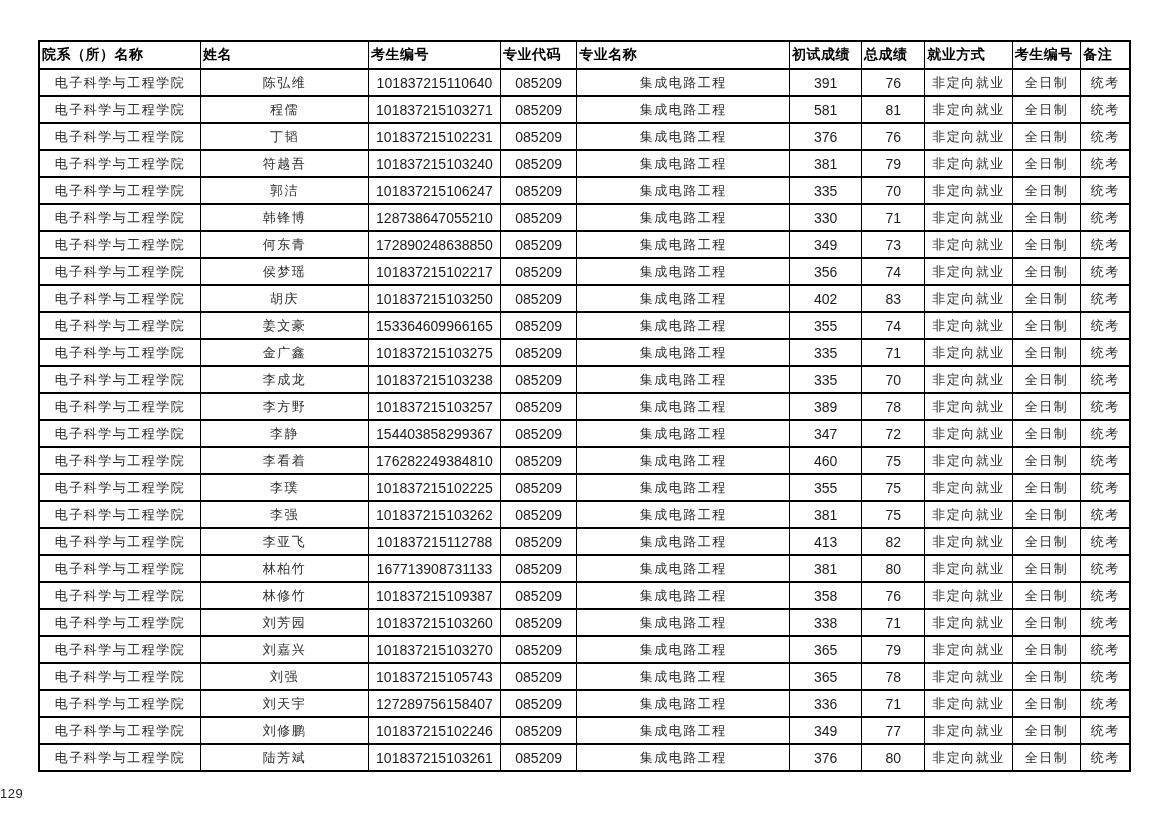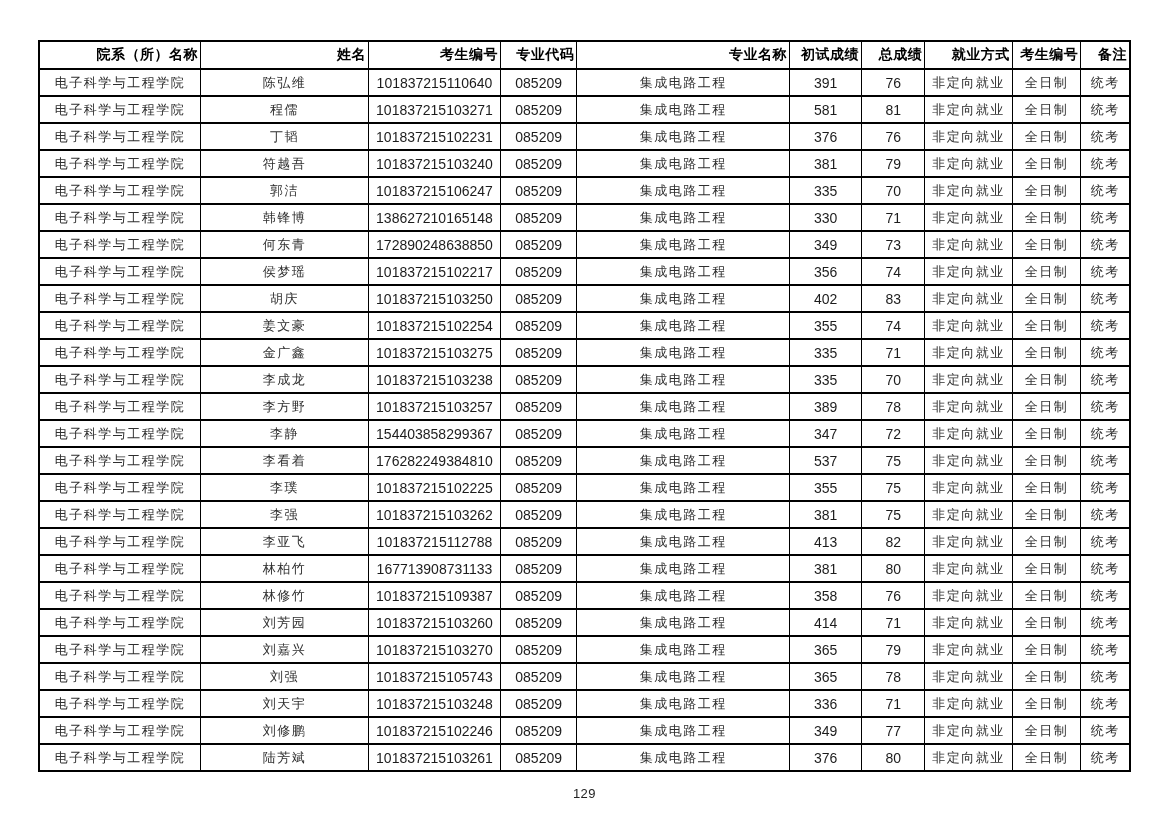--- a/index.html
+++ b/index.html
@@ -35,21 +35,21 @@
   table.grid col.c9  { width: 6.3%;  }
   table.grid col.c10 { width: 4.5%;  }
   table.grid th {
     border: 1px solid #000;
     border-top: 2px solid #000;
     border-bottom: 2px solid #000;
     height: 26px;
     font-size: 14px;
     font-weight: bold;
     color: #000000;
-    text-align: right;
+    text-align: left;
     letter-spacing: 0.5px;
     padding: 0 2px;
     white-space: nowrap;
     overflow: hidden;
   }
   table.grid td {
     border-left: 1px solid #000;
     border-right: 1px solid #000;
     border-top: 2px solid #000;
     border-bottom: 2px solid #000;
@@ -67,21 +67,20 @@
     font-family: "Liberation Sans", sans-serif;
     font-size: 14px;
     color: #1c1c1c;
     letter-spacing: 0;
   }
   .pagenum {
     position: absolute;
     left: 0;
     right: 0;
     top: 786px;
-    text-align: center;
     font-size: 13px;
     color: #222222;
     letter-spacing: 0.5px;
   }
 </style>
 </head>
 <body>
 
 <div class="page">
   <table class="grid">
@@ -168,21 +167,21 @@
           <td>集成电路工程</td>
           <td class="num">335</td>
           <td class="num">70</td>
           <td>非定向就业</td>
           <td>全日制</td>
           <td>统考</td>
         </tr>
         <tr>
           <td>电子科学与工程学院</td>
           <td>韩锋博</td>
-          <td class="num">138627210165148</td>
+          <td class="num">128738647055210</td>
           <td class="num">085209</td>
           <td>集成电路工程</td>
           <td class="num">330</td>
           <td class="num">71</td>
           <td>非定向就业</td>
           <td>全日制</td>
           <td>统考</td>
         </tr>
         <tr>
           <td>电子科学与工程学院</td>
@@ -216,21 +215,21 @@
           <td>集成电路工程</td>
           <td class="num">402</td>
           <td class="num">83</td>
           <td>非定向就业</td>
           <td>全日制</td>
           <td>统考</td>
         </tr>
         <tr>
           <td>电子科学与工程学院</td>
           <td>姜文豪</td>
-          <td class="num">101837215102254</td>
+          <td class="num">153364609966165</td>
           <td class="num">085209</td>
           <td>集成电路工程</td>
           <td class="num">355</td>
           <td class="num">74</td>
           <td>非定向就业</td>
           <td>全日制</td>
           <td>统考</td>
         </tr>
         <tr>
           <td>电子科学与工程学院</td>
@@ -279,21 +278,21 @@
           <td>非定向就业</td>
           <td>全日制</td>
           <td>统考</td>
         </tr>
         <tr>
           <td>电子科学与工程学院</td>
           <td>李看着</td>
           <td class="num">176282249384810</td>
           <td class="num">085209</td>
           <td>集成电路工程</td>
-          <td class="num">537</td>
+          <td class="num">460</td>
           <td class="num">75</td>
           <td>非定向就业</td>
           <td>全日制</td>
           <td>统考</td>
         </tr>
         <tr>
           <td>电子科学与工程学院</td>
           <td>李璞</td>
           <td class="num">101837215102225</td>
           <td class="num">085209</td>
@@ -351,21 +350,21 @@
           <td>非定向就业</td>
           <td>全日制</td>
           <td>统考</td>
         </tr>
         <tr>
           <td>电子科学与工程学院</td>
           <td>刘芳园</td>
           <td class="num">101837215103260</td>
           <td class="num">085209</td>
           <td>集成电路工程</td>
-          <td class="num">414</td>
+          <td class="num">338</td>
           <td class="num">71</td>
           <td>非定向就业</td>
           <td>全日制</td>
           <td>统考</td>
         </tr>
         <tr>
           <td>电子科学与工程学院</td>
           <td>刘嘉兴</td>
           <td class="num">101837215103270</td>
           <td class="num">085209</td>
@@ -384,21 +383,21 @@
           <td>集成电路工程</td>
           <td class="num">365</td>
           <td class="num">78</td>
           <td>非定向就业</td>
           <td>全日制</td>
           <td>统考</td>
         </tr>
         <tr>
           <td>电子科学与工程学院</td>
           <td>刘天宇</td>
-          <td class="num">101837215103248</td>
+          <td class="num">127289756158407</td>
           <td class="num">085209</td>
           <td>集成电路工程</td>
           <td class="num">336</td>
           <td class="num">71</td>
           <td>非定向就业</td>
           <td>全日制</td>
           <td>统考</td>
         </tr>
         <tr>
           <td>电子科学与工程学院</td>

